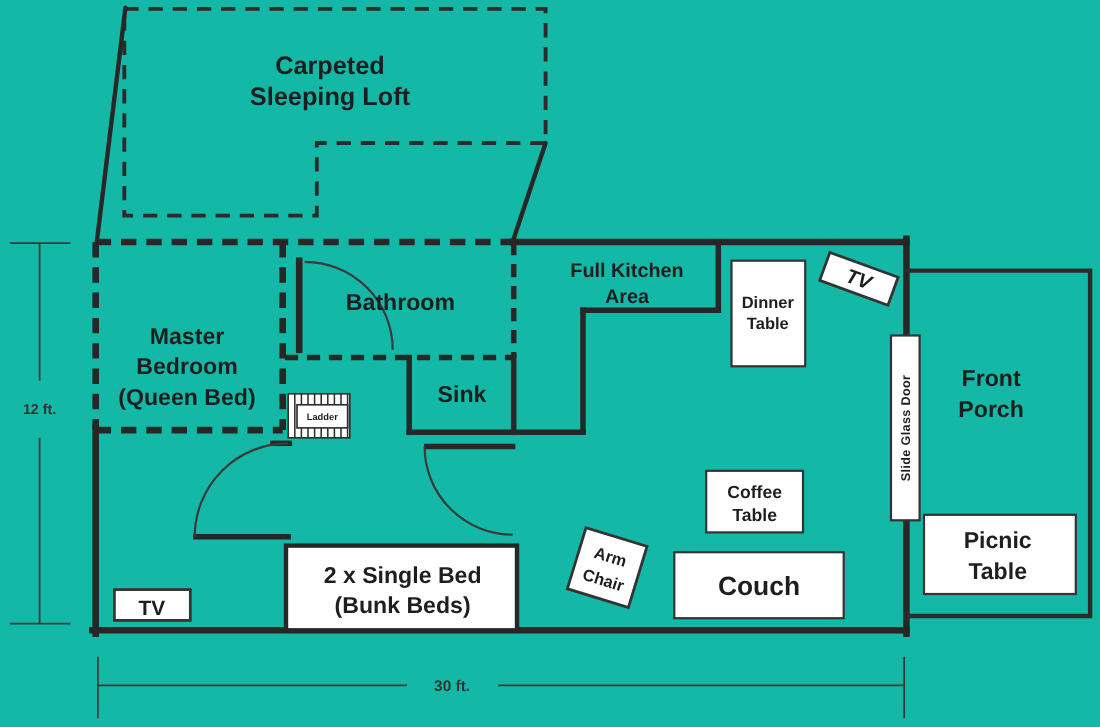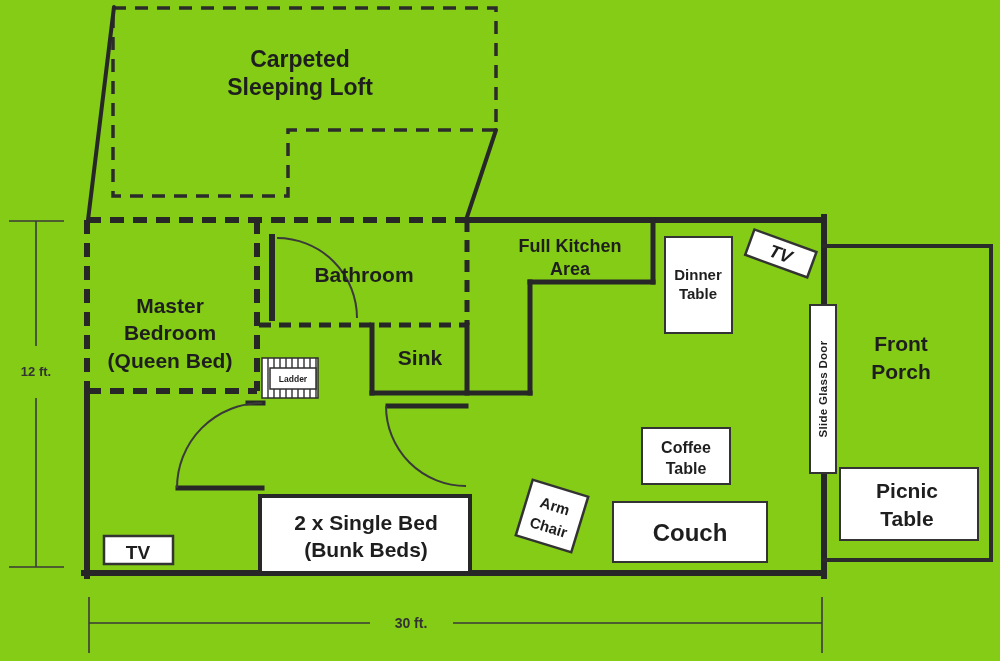--- a/index.html
+++ b/index.html
@@ -1,16 +1,16 @@
 <!DOCTYPE html>
 <html><head>
 <meta charset="utf-8">
 <style>
   html,body{margin:0;padding:0;background:#ffffff;}
-  .stage{position:relative;width:1000px;height:661px;background:#84cc16;overflow:hidden;
+  .stage{position:relative;width:1000px;height:661px;background:#14b8a6;overflow:hidden;
          font-family:"Liberation Sans",sans-serif;}
   svg{display:block}
   
   .wall      {stroke:#272727;stroke-width:6;fill:none;stroke-linecap:square;}
   .wall-dash {stroke:#272727;stroke-width:6;fill:none;stroke-linecap:butt;stroke-dasharray:14 9;}
   .iwall     {stroke:#272727;stroke-width:5;fill:none;stroke-linecap:square;}
   .iwall-dash{stroke:#272727;stroke-width:5;fill:none;stroke-linecap:butt;stroke-dasharray:12 8;}
   .loft-dash {stroke:#2b2b2b;stroke-width:3.5;fill:none;stroke-dasharray:13 9;}
   .slant     {stroke:#272727;stroke-width:4;fill:none;stroke-linecap:round;}
   .porch-wall{stroke:#2b2b2b;stroke-width:4;fill:none;stroke-linecap:square;}

